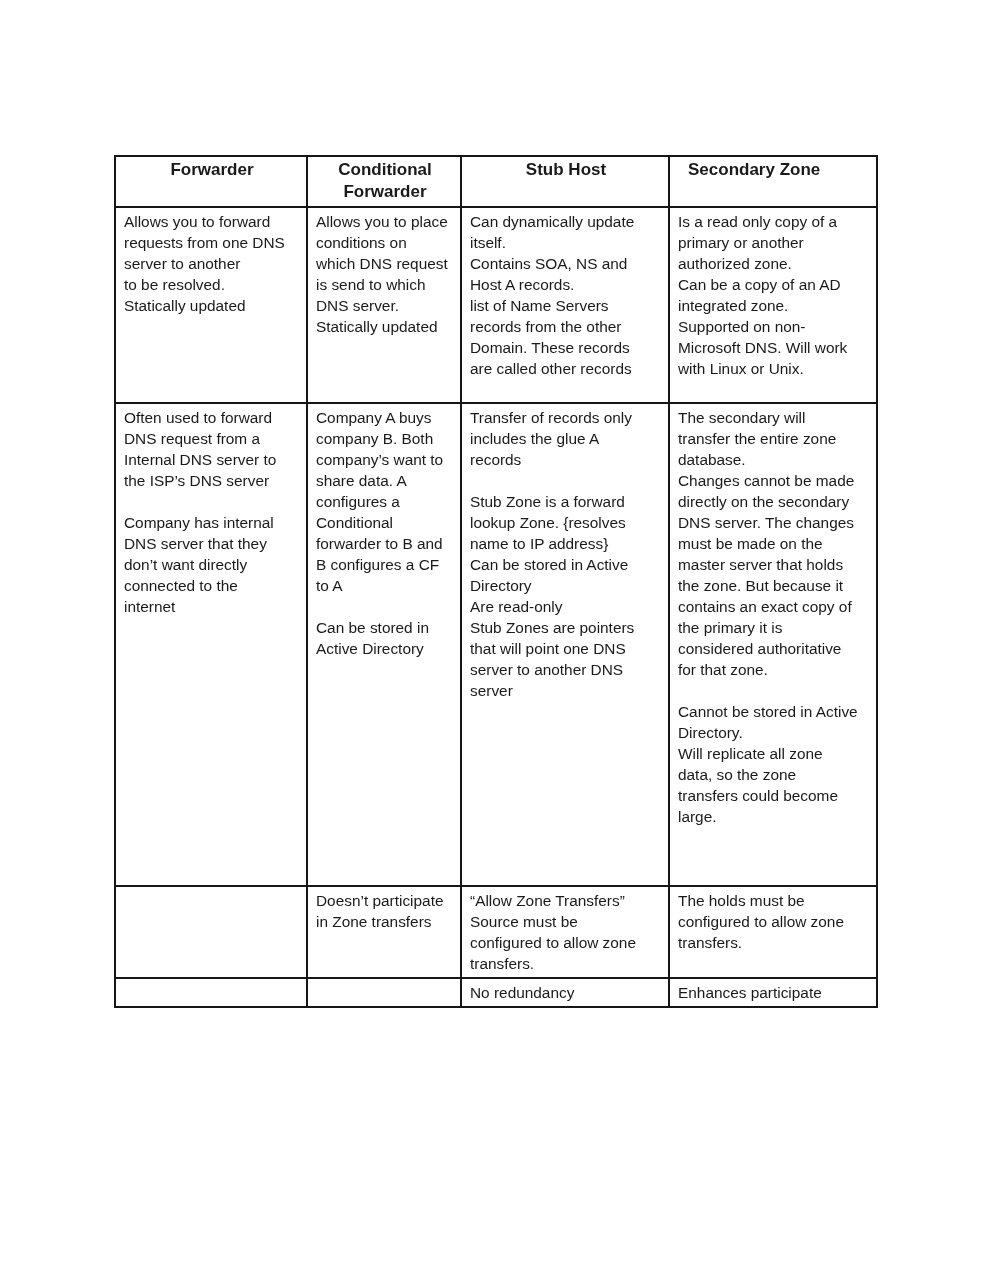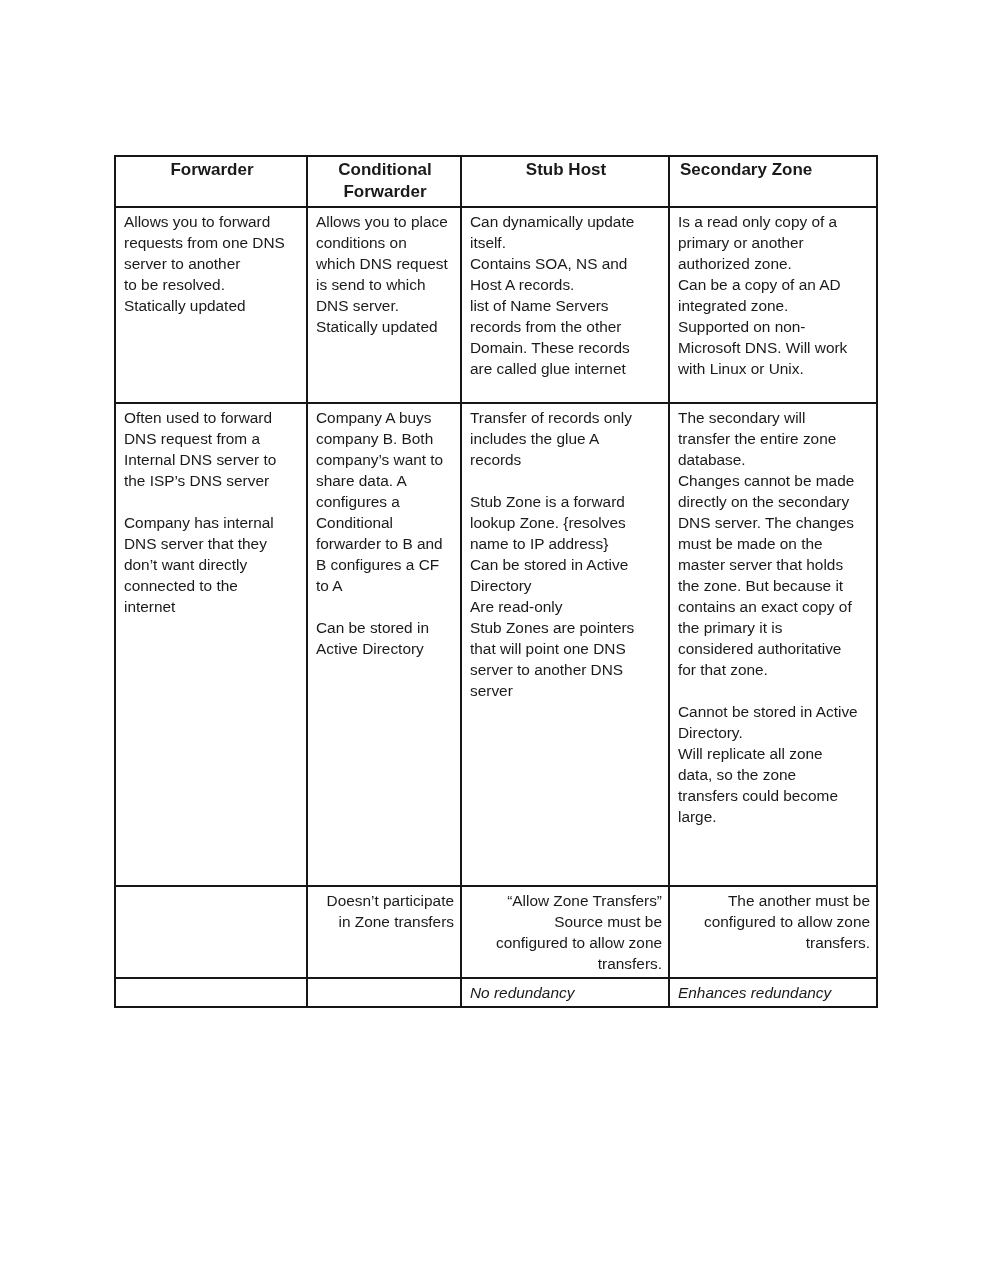--- a/index.html
+++ b/index.html
@@ -46,28 +46,28 @@
   }
   table.dns-table th {
     font-size: 17px;
     line-height: 22px;
     font-weight: bold;
     text-align: center;
     padding-top: 2px;
   }
   table.dns-table th.align-left {
     text-align: left;
-    padding-left: 10px;
+    padding-left: 18px;
   }
   tr.row-header   { height: 46px;  }
   tr.row-desc     { height: 196px; }
   tr.row-usage    { height: 483px; margin-top: 16px; }
-  tr.row-transfer { height: 87px; text-align: right;  }
+  tr.row-transfer { height: 87px;  }
   tr.row-recurse  { height: 128px; }
-  tr.row-redund   { height: 25px; font-style: italic;  }
+  tr.row-redund   { height: 25px;  }
 </style>
 </head>
 <body>
 
 <div class="page">
   <table class="dns-table">
     <colgroup>
       <col style="width:192px">
       <col style="width:154px">
       <col style="width:208px">
@@ -95,21 +95,21 @@
 is send to which
 DNS server.
 Statically updated</td>
         <td>Can dynamically update
 itself.
 Contains SOA, NS and
 Host A records.
 list of Name Servers
 records from the other
 Domain. These records
-are called glue internet</td>
+are called other records</td>
         <td>Is a read only copy of a
 primary or another
 authorized zone.
 Can be a copy of an AD
 integrated zone.
 Supported on non-
 Microsoft DNS. Will work
 with Linux or Unix.</td>
       </tr>
       <tr class="row-usage">
@@ -171,25 +171,25 @@
 large.</td>
       </tr>
       <tr class="row-transfer">
         <td></td>
         <td>Doesn’t participate
 in Zone transfers</td>
         <td>“Allow Zone Transfers”
 Source must be
 configured to allow zone
 transfers.</td>
-        <td>The another must be
+        <td>The holds must be
 configured to allow zone
 transfers.</td>
       </tr>
       <tr class="row-redund">
         <td></td>
         <td></td>
         <td>No redundancy</td>
-        <td>Enhances redundancy</td>
+        <td>Enhances participate</td>
       </tr>
     </tbody>
   </table>
 </div>
 
 </body></html>

